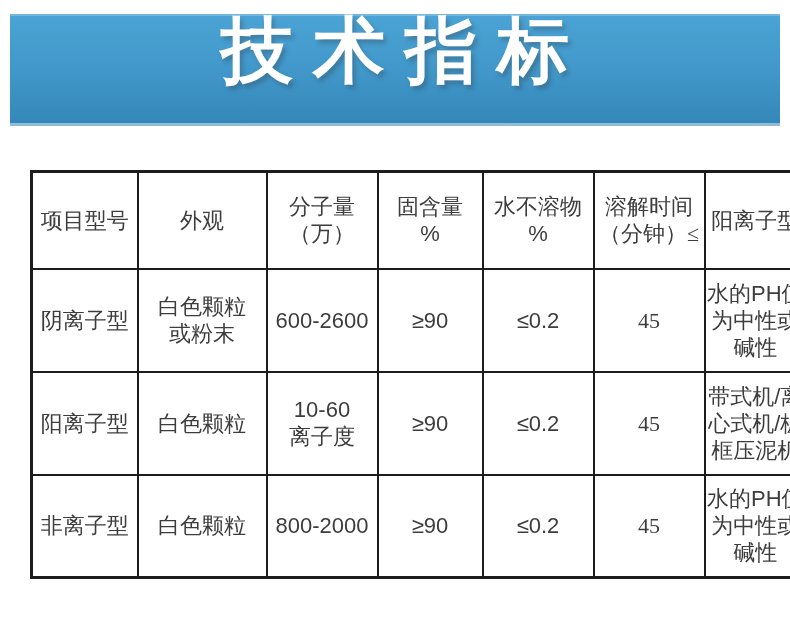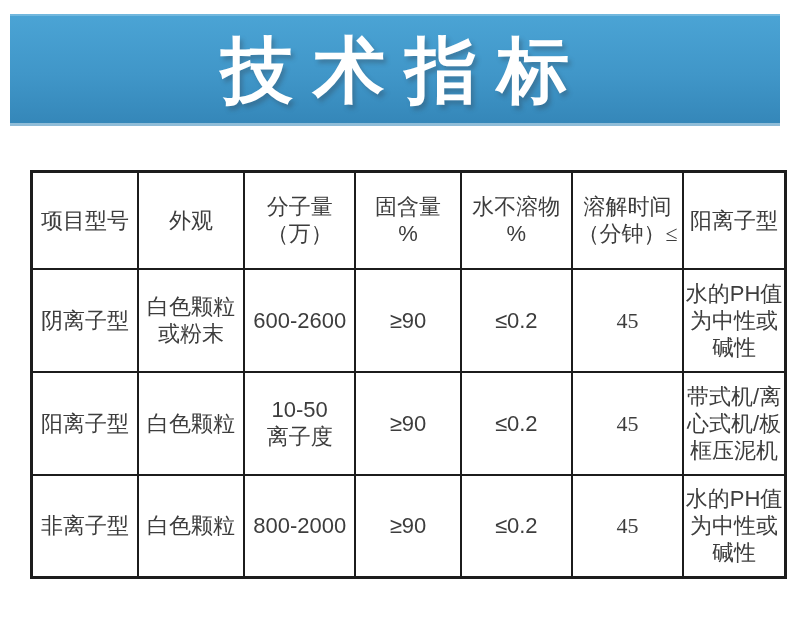--- a/index.html
+++ b/index.html
@@ -19,21 +19,21 @@
   
   .banner {
     position: absolute;
     left: 10px;
     top: 14px;
     width: 770px;
     height: 112px;
     background: linear-gradient(180deg, var(--band-top, #4ba4d5) 0%, #4096c8 55%, var(--band-bottom, #3486b8) 100%);
     box-shadow: inset 0 2px 0 rgba(255,255,255,0.22), inset 0 -3px 0 rgba(255,255,255,0.45);
     display: flex;
-    align-items: center;
+    align-items: flex-start;
     justify-content: center;
   }
   .banner-title {
     color: var(--band-text, #ffffff);
     font-size: 72px;
     font-weight: bold;
     letter-spacing: 20px;
     padding-left: 20px; 
     line-height: 1;
     text-shadow: 3px 4px 4px rgba(50,70,85,0.35);
@@ -61,21 +61,21 @@
     font-size: 22px;
     font-weight: normal;
     line-height: 27px;
     white-space: pre-line;
     padding: 0 1px;
     overflow: hidden;
   }
   thead tr { height: 97px; }
   tbody tr { height: 103px; }
   .c1 { width: 106px; }
-  .c2 { width: 106px; }
+  .c2 { width: 129px; }
   .c3 { width: 111px; }
   .c4 { width: 105px; }
   .c5 { width: 111px; }
   .c6 { width: 111px; font-family: Liberation Serif, serif; }
   .c7 { width: 102px; }
 </style>
 </head>
 <body>
 
 <div class="banner">
@@ -108,21 +108,21 @@
           <td class="c4">≥90</td>
           <td class="c5">≤0.2</td>
           <td class="c6">45</td>
           <td class="c7">水的PH值
 为中性或
 碱性</td>
         </tr>
         <tr>
           <td class="c1">阳离子型</td>
           <td class="c2">白色颗粒</td>
-          <td class="c3">10-50
+          <td class="c3">10-60
 离子度</td>
           <td class="c4">≥90</td>
           <td class="c5">≤0.2</td>
           <td class="c6">45</td>
           <td class="c7">带式机/离
 心式机/板
 框压泥机</td>
         </tr>
         <tr>
           <td class="c1">非离子型</td>

